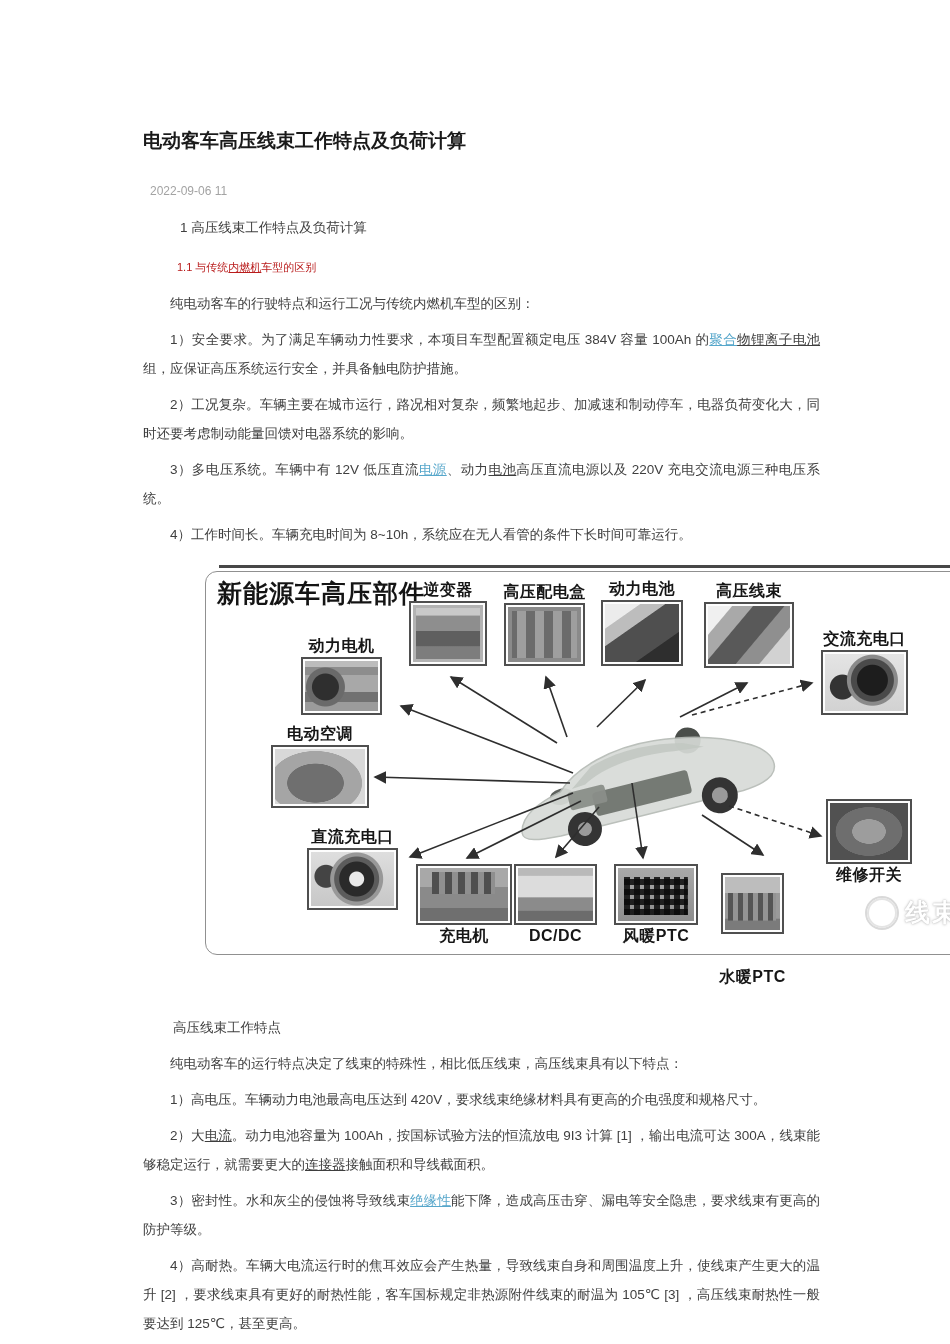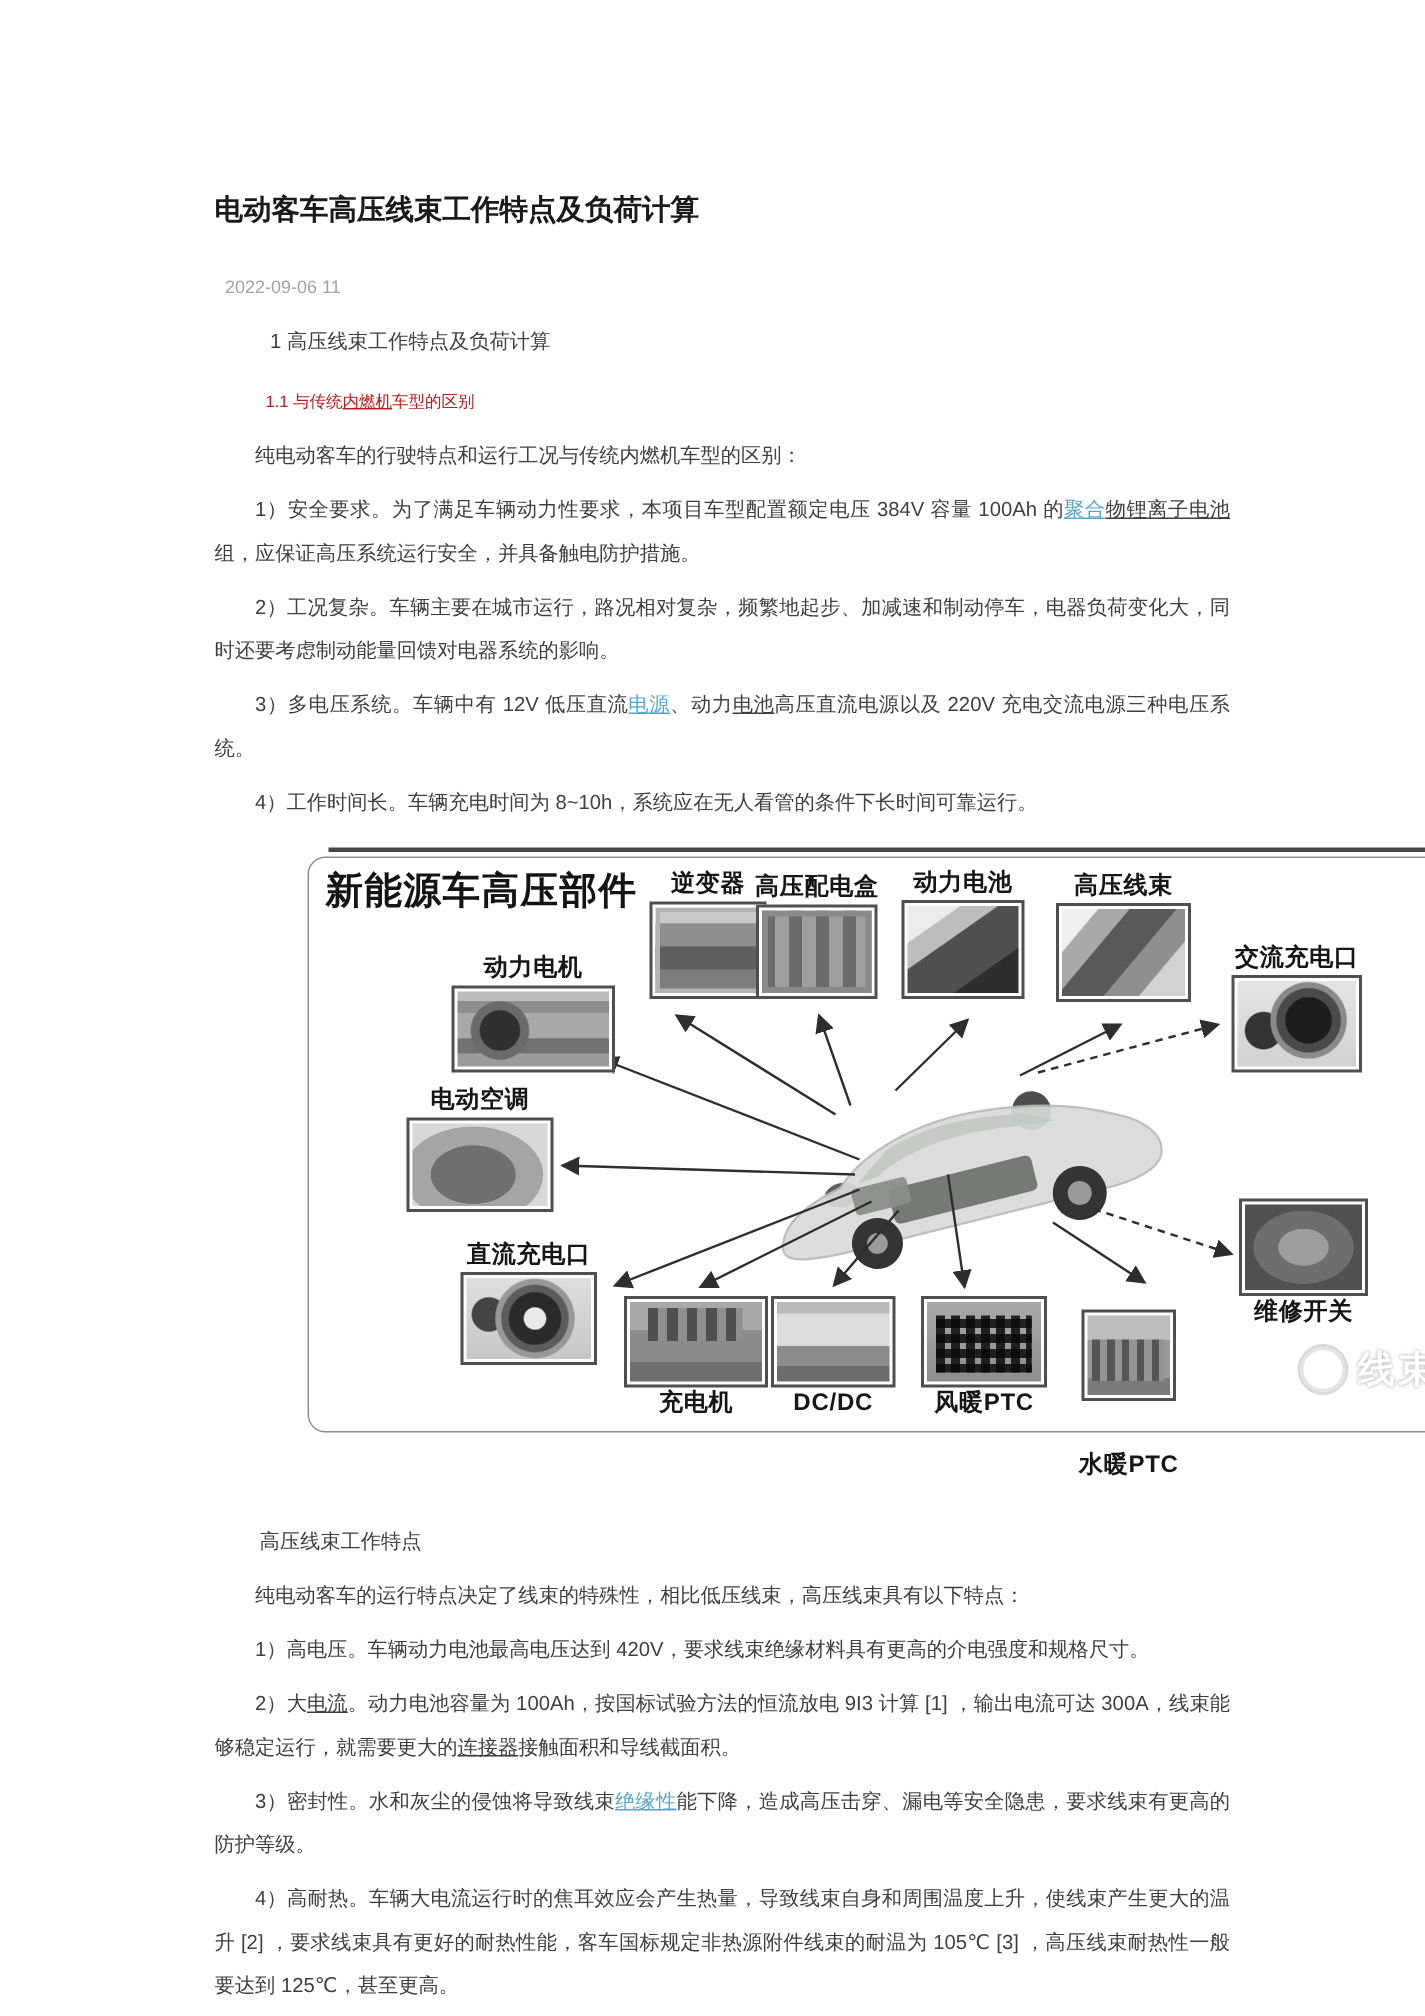--- a/index.html
+++ b/index.html
@@ -100,27 +100,27 @@
         <line x1="365" y1="218" x2="170" y2="212" marker-end="url(#ah)"></line>
         <line x1="368" y1="228" x2="205" y2="292" marker-end="url(#ah)"></line>
         <line x1="376" y1="236" x2="262" y2="293" marker-end="url(#ah)"></line>
         <line x1="394" y1="242" x2="351" y2="292" marker-end="url(#ah)"></line>
         <line x1="427" y1="218" x2="438" y2="293" marker-end="url(#ah)"></line>
         <line x1="497" y1="250" x2="558" y2="290" marker-end="url(#ah)"></line>
         <line x1="524" y1="241" x2="616" y2="271" stroke-dasharray="5 4" marker-end="url(#ah)"></line>
       </g>
     </svg>
 
-    <div class="comp" style="left:96px;top:70px;width:109px;justify-content:space-between;">
+    <div class="comp" style="left:96px;top:70px;width:81px;justify-content:space-between;">
       <div class="comp-label">动力电机</div>
       <div class="comp-box" style="height:58px;">
           <div class="pimg img-motor"></div>
         </div>
     </div>
-    <div class="comp" style="left:212px;top:14px;width:78px;padding-left:16px;">
+    <div class="comp" style="left:188px;top:14px;width:78px;padding-left:16px;">
       <div class="comp-label">逆变器</div>
       <div class="comp-box" style="height:65px;">
           <div class="pimg img-inverter"></div>
         </div>
     </div>
     <div class="comp" style="left:299px;top:16px;width:81px;">
       <div class="comp-label">高压配电盒</div>
       <div class="comp-box" style="height:63px;">
           <div class="pimg img-pdu"></div>
         </div>

